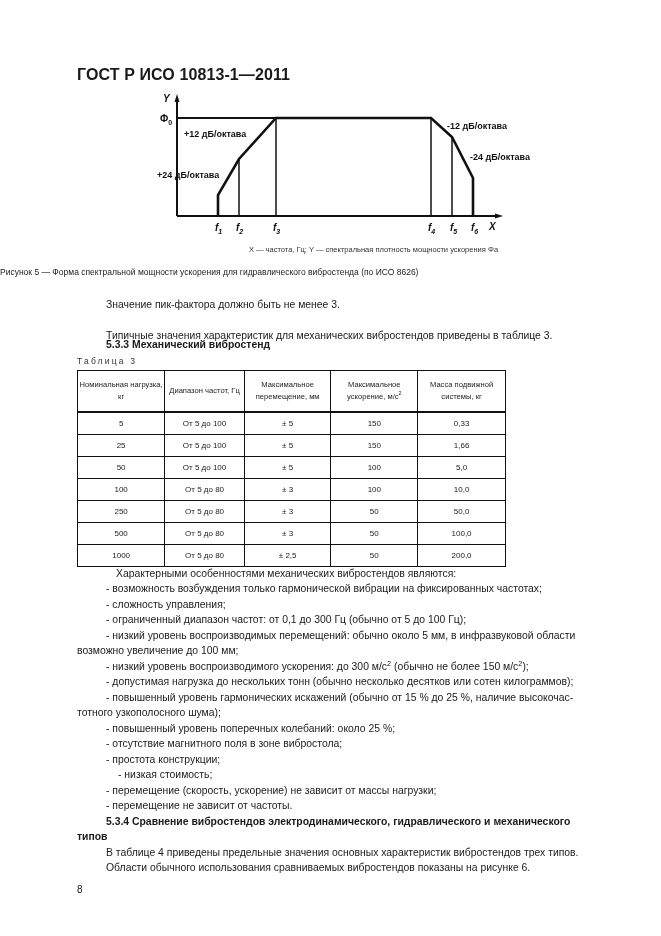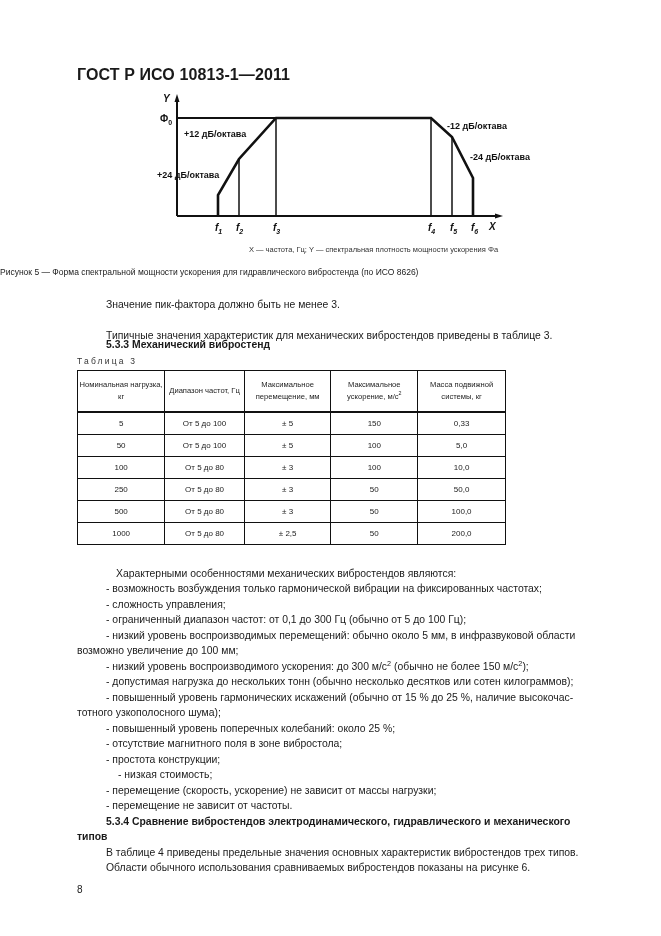--- a/index.html
+++ b/index.html
@@ -90,20 +90,27 @@
   </thead>
   <tbody id="t3body">
       <tr>
         <td>5</td>
         <td>От 5 до 100</td>
         <td>± 5</td>
         <td>150</td>
         <td>0,33</td>
       </tr>
       <tr>
+        <td>25</td>
+        <td>От 5 до 100</td>
+        <td>± 5</td>
+        <td>150</td>
+        <td>1,66</td>
+      </tr>
+      <tr>
         <td>50</td>
         <td>От 5 до 100</td>
         <td>± 5</td>
         <td>100</td>
         <td>5,0</td>
       </tr>
       <tr>
         <td>100</td>
         <td>От 5 до 80</td>
         <td>± 3</td>

